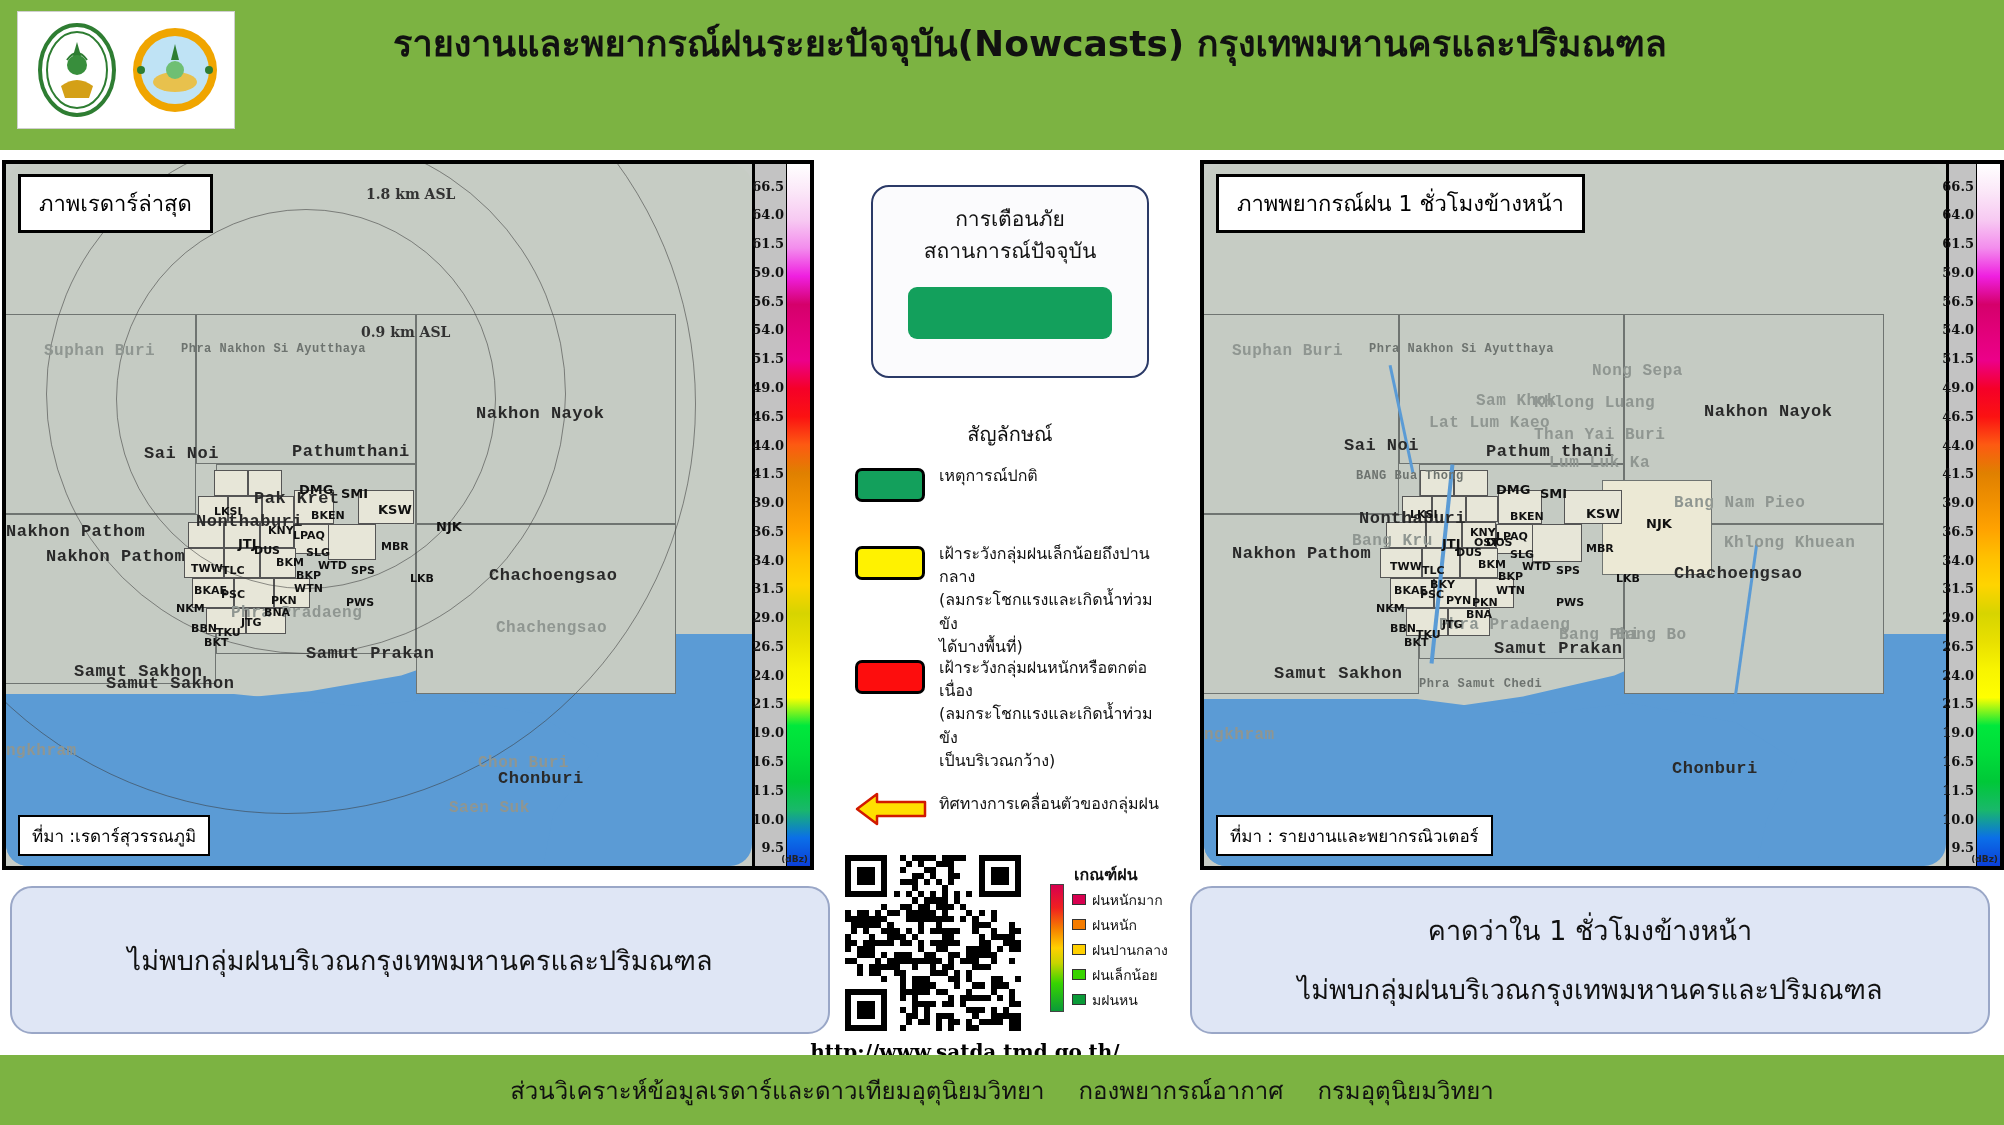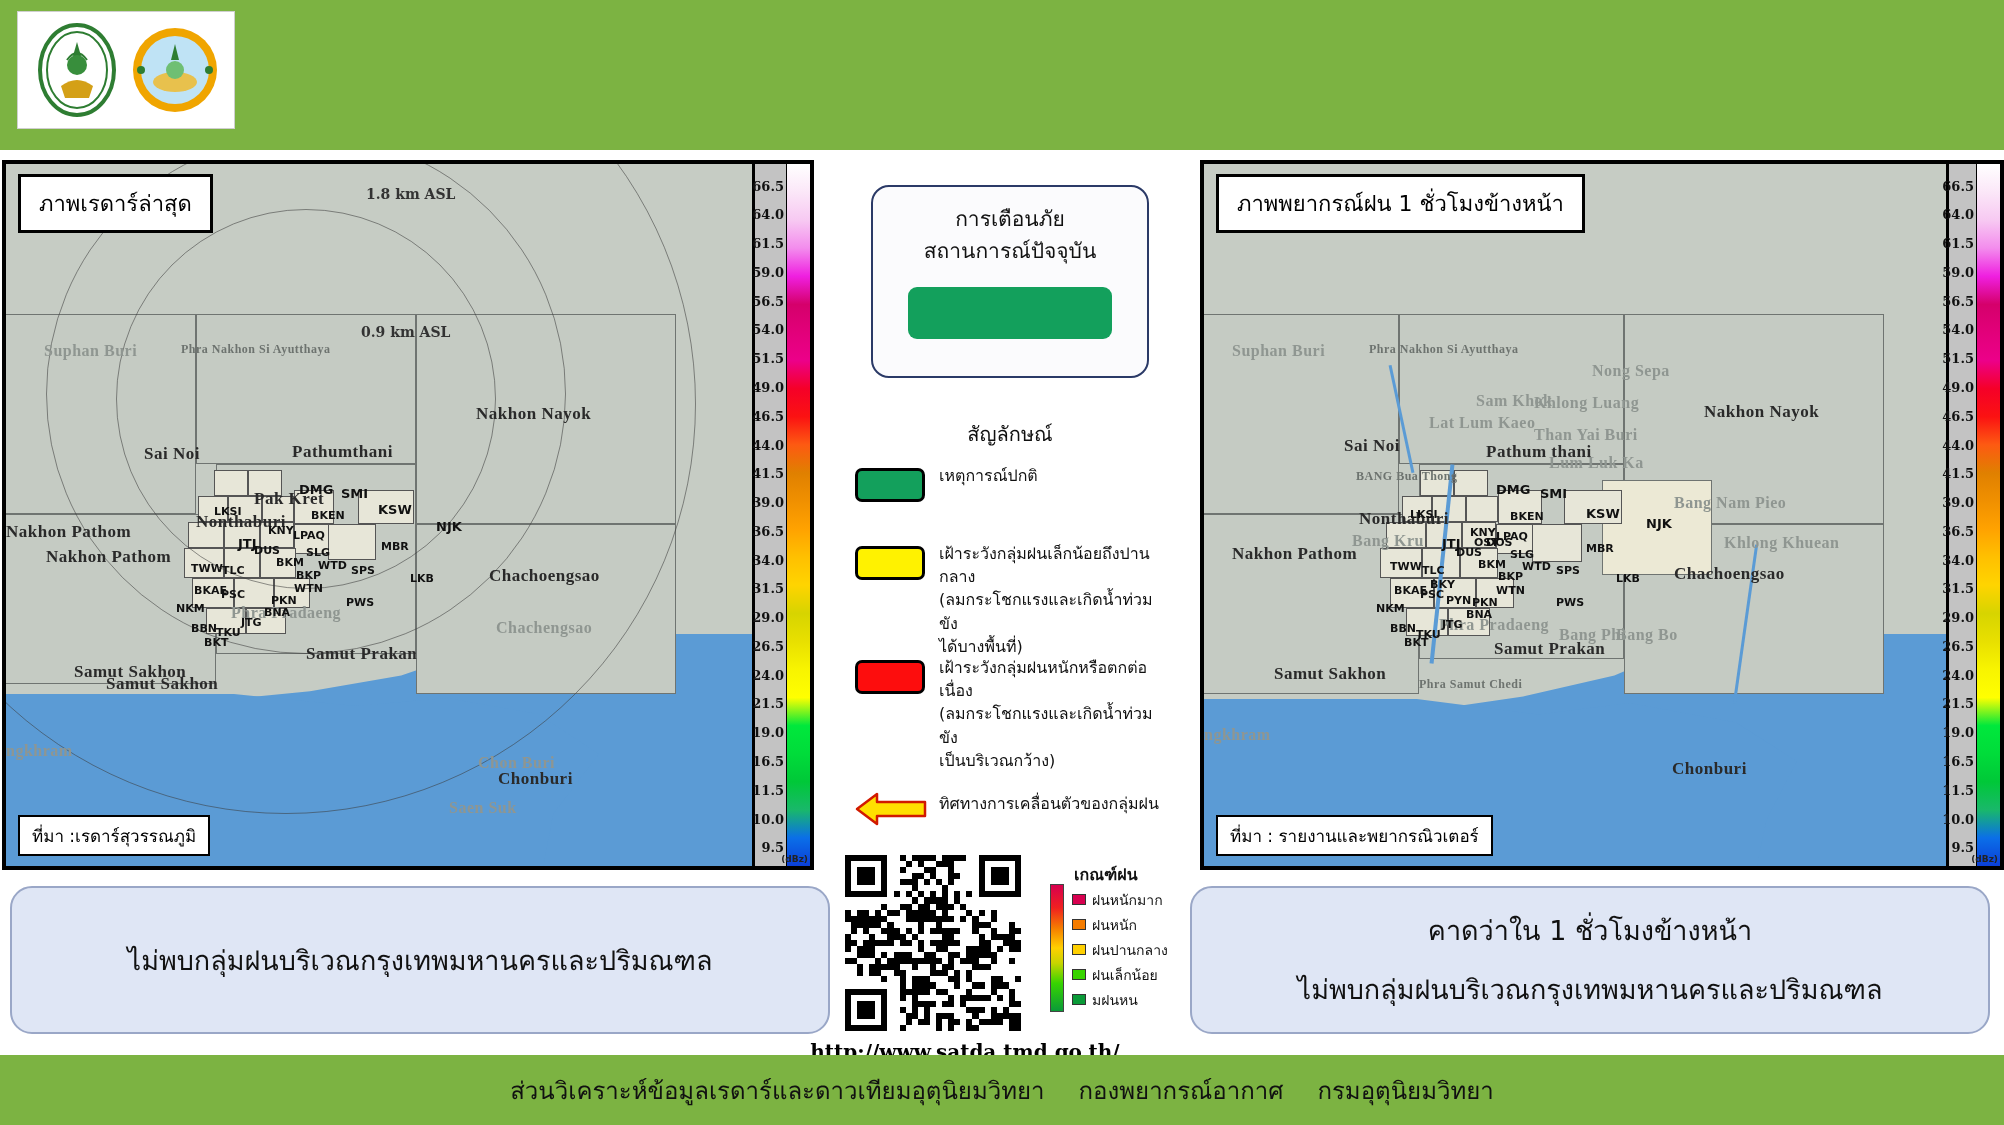--- a/index.html
+++ b/index.html
@@ -32,21 +32,21 @@
   .title-line2 .gap { display:inline-block; width:56px; }
 
   
   .panel {
     position:absolute; top:160px; height:710px;
     border:4px solid #000; background:#c8cdc7; overflow:hidden;
   }
   #panel-left  { left:2px;   width:812px; }
   #panel-right { left:1200px; width:804px; }
 
-  .map-canvas { position:absolute; left:0; top:0; right:58px; bottom:0; overflow:hidden; background:#c6ccc4; }
+  .map-canvas { position:absolute; left:0; top:0; right:58px; bottom:0; overflow:hidden; background:#c6ccc4;border-radius:22px; }
   #panel-right .map-canvas { right:54px; }
 
   .panel-label {
     position:absolute; top:10px; z-index:40;
     background:#ffffff; border:3px solid #000;
     font-size:22px; padding:9px 18px; font-weight:normal; color:#000; white-space:nowrap;
   }
   #label-left  { left:12px; }
   #label-right { left:12px; }
 
@@ -74,21 +74,21 @@
     position:absolute; right:2px; bottom:2px; font-size:9px; color:#222; font-weight:bold;
   }
 
   
   .prov {
     position:absolute; border:1px solid #6f7471;
     background:#c5cbc3;
   }
   .prov-name {
     position:absolute; font-size:16px; color:#8f9691; font-weight:bold;
-    white-space:nowrap; font-family:Liberation Serif, serif;
+    white-space:nowrap; font-family:Liberation Mono, monospace;
     letter-spacing:0.5px;
   }
   .prov-name.dark { color:#2a2a2a; font-size:17px; }
   .prov-name.small { font-size:12px; color:#6d736f; }
   .sea {
     position:absolute; background:#5b9bd5;
   }
   .radar-ring {
     position:absolute; border:1px solid #3a3a3a; border-radius:50%;
     background:transparent; opacity:.55;
@@ -195,20 +195,21 @@
           <path d="M46 24 L50 40 L42 40 Z" fill="#2e7d32"></path>
           <ellipse cx="46" cy="62" rx="22" ry="10" fill="#e8c14d"></ellipse>
           <circle cx="46" cy="50" r="9" fill="#6fbf73"></circle>
           <circle cx="12" cy="50" r="4" fill="#2e7d32"></circle>
           <circle cx="80" cy="50" r="4" fill="#2e7d32"></circle>
         </svg>
       </div>
     </div>
 
     <div class="title-wrap">
+      <div class="title-line1">รายงานและพยากรณ์ฝนระยะปัจจุบัน(Nowcasts) กรุงเทพมหานครและปริมณฑล</div>
     </div>
   </div>
 
   <div class="panel" id="panel-left">
     <div class="map-canvas">
 
       <div class="sea" style="left:0; top:470px; width:760px; height:260px;
                   clip-path: polygon(0% 38%, 12% 30%, 26% 26%, 40% 22%, 52% 16%, 60% 8%, 66% 0%, 100% 0%, 100% 100%, 0% 100%);
                   background:#5b9bd5;"></div>
       <div class="sea" style="left:0; top:530px; width:760px; height:200px; background:#5b9bd5;

